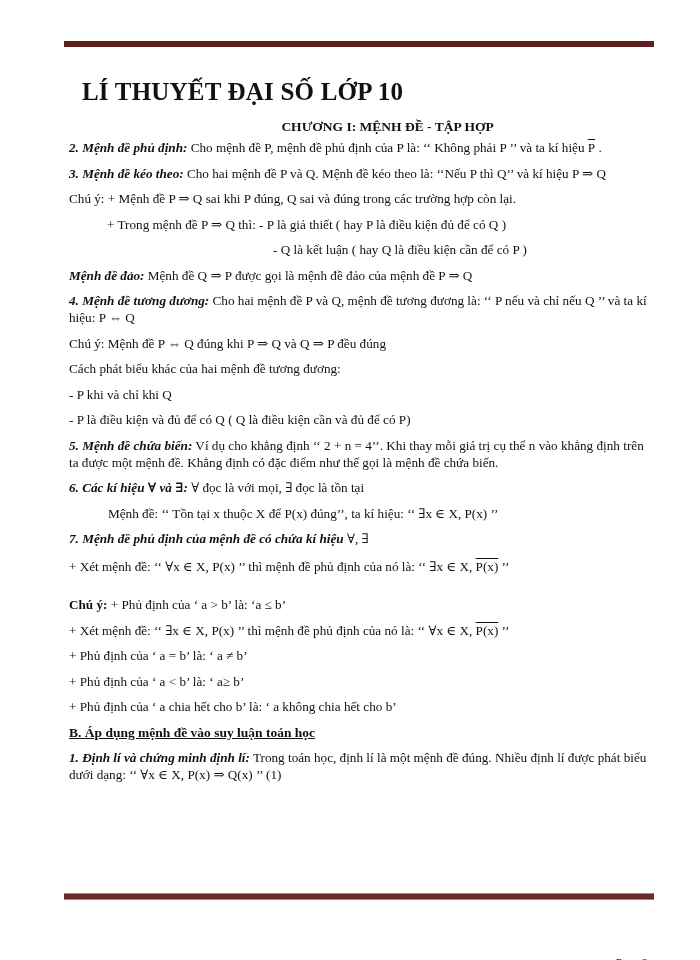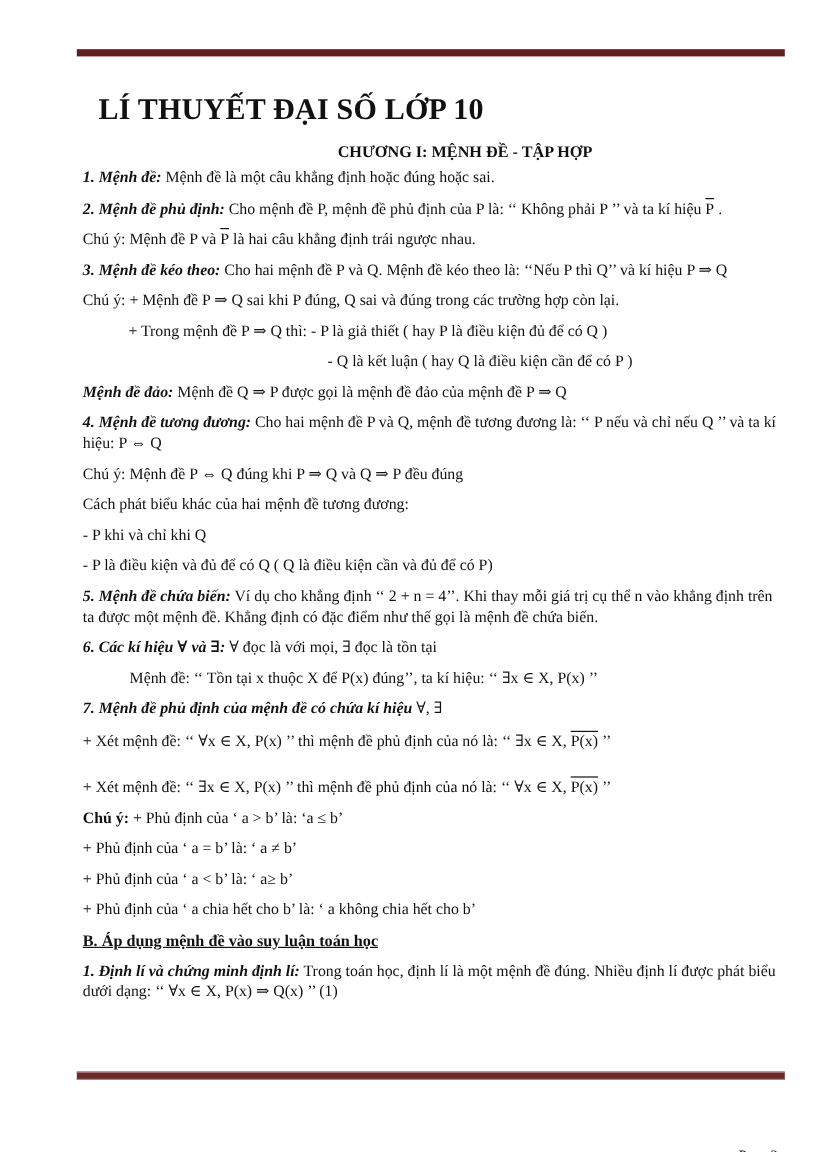--- a/index.html
+++ b/index.html
@@ -23,25 +23,23 @@
 </style>
 </head>
 <body>
 
 <div class="top-bar"></div>
 <h1 class="title">LÍ THUYẾT ĐẠI SỐ LỚP 10</h1>
 
 <div class="content">
   <div class="chapter">CHƯƠNG I: MỆNH ĐỀ - TẬP HỢP</div>
 
-  <p><span class="bi">1. Mệnh đề:</span><span> Mệnh đề là một câu khẳng định hoặc đúng hoặc sai.</span></p>
 
   <p><span class="bi">2. Mệnh đề phủ định:</span><span> Cho mệnh đề P, mệnh đề phủ định của P là: ‘‘ Không phải P ’’ và ta kí hiệu </span><span class="ov math">P</span><span> .</span></p>
 
-  <p><span>Chú ý: Mệnh đề P và </span><span class="ov math">P</span><span> là hai câu khẳng định trái ngược nhau.</span></p>
 
   <p><span class="bi">3. Mệnh đề kéo theo:</span><span> Cho hai mệnh đề P và Q. Mệnh đề kéo theo là: ‘‘Nếu P thì Q’’ và kí hiệu  P ⇒ Q</span></p>
 
   <p>Chú ý: + Mệnh đề  P ⇒ Q  sai khi P đúng, Q sai và đúng trong các trường hợp còn lại.</p>
   <p class="ind1">+ Trong mệnh đề  P ⇒ Q  thì: - P là giả thiết ( hay P là điều kiện đủ để có Q )</p>
   <p class="ind2">- Q là kết luận ( hay Q là điều kiện cần để có P )</p>
 
   <p><span class="bi">Mệnh đề đảo:</span><span> Mệnh đề  Q ⇒ P  được gọi là mệnh đề đảo của mệnh đề  P ⇒ Q</span></p>
 
   <p><span class="bi">4. Mệnh đề tương đương:</span><span> Cho hai mệnh đề P và Q, mệnh đề tương đương là: ‘‘ P nếu và chỉ nếu Q ’’ và ta kí hiệu:  P ⇔ Q</span></p>
@@ -54,23 +52,23 @@
   <p><span class="bi">5. Mệnh đề chứa biến:</span><span> Ví dụ cho khẳng định ‘‘ 2 + n = 4’’. Khi thay mỗi giá trị cụ thể n vào khẳng định trên ta được một mệnh đề. Khẳng định có đặc điểm như thế gọi là mệnh đề chứa biến.</span></p>
 
   <p><span class="bi">6. Các kí hiệu ∀ và ∃:</span><span> ∀ đọc là với mọi, ∃ đọc là tồn tại</span></p>
 
   <p class="ind3">Mệnh đề: ‘‘ Tồn tại x thuộc X để P(x) đúng’’, ta kí hiệu: ‘‘ ∃x ∈ X, P(x) ’’</p>
 
   <p style="margin-bottom:11px"><span class="bi">7. Mệnh đề phủ định của mệnh đề có chứa kí hiệu</span><span> ∀, ∃</span></p>
 
   <p style="margin-bottom:21px"><span>+ Xét mệnh đề: ‘‘ ∀x ∈ X, P(x) ’’ thì mệnh đề phủ định của nó là: ‘‘ ∃x ∈ X, </span><span class="ov">P(x)</span><span> ’’</span></p>
 
+  <p><span class="b">Chú ý:</span><span> + Phủ định của ‘ a &gt; b’ là: ‘a ≤ b’</span></p>
+
   <p><span>+ Xét mệnh đề: ‘‘ ∃x ∈ X, P(x) ’’ thì mệnh đề phủ định của nó là: ‘‘ ∀x ∈ X, </span><span class="ov">P(x)</span><span> ’’</span></p>
-
-  <p><span class="b">Chú ý:</span><span> + Phủ định của ‘ a &gt; b’ là: ‘a ≤ b’</span></p>
   <p>+ Phủ định của ‘ a = b’ là: ‘ a ≠ b’</p>
   <p>+ Phủ định của ‘ a &lt; b’ là: ‘ a≥ b’</p>
   <p>+ Phủ định của ‘ a chia hết cho b’ là: ‘ a không chia hết cho b’</p>
 
   <div class="section">B. Áp dụng mệnh đề vào suy luận toán học</div>
 
   <p><span class="bi">1. Định lí và chứng minh định lí:</span><span> Trong toán học, định lí là một mệnh đề đúng. Nhiều định lí được phát biểu dưới dạng: ‘‘ ∀x ∈ X, P(x) ⇒ Q(x) ’’     (1)</span></p>
 </div>
 
 <div class="bottom-bar"></div>

